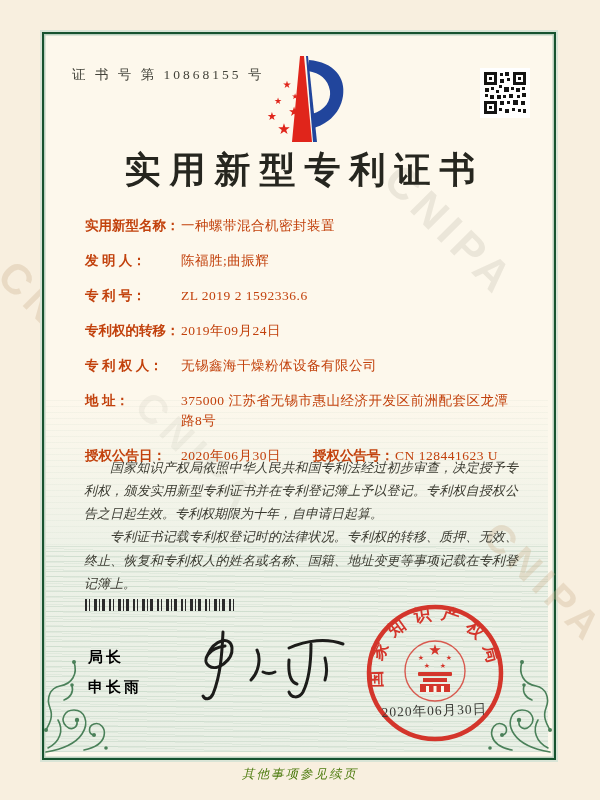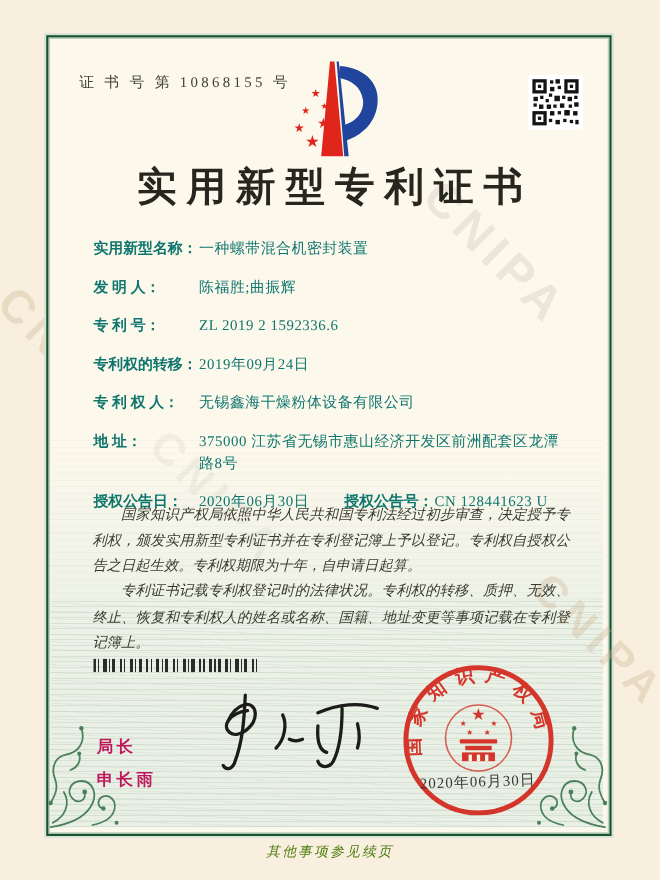--- a/index.html
+++ b/index.html
@@ -27,21 +27,21 @@
   .wm-5{left:540px;top:250px;transform:rotate(88deg);transform-origin:left top;font-size:40px;color:rgba(210,190,155,.30);}
   .wm-6{left:120px;top:430px;transform:rotate(45deg);font-size:40px;color:rgba(150,150,130,.10);}
 
   .cert-no{position:absolute;left:72px;top:66px;font-size:13.5px;letter-spacing:3px;color:#43433a;}
   .logo{position:absolute;left:250px;top:54px;}
   .qr{position:absolute;left:480px;top:68px;width:50px;height:50px;background:#fff;
       display:flex;align-items:center;justify-content:center;}
   .title{position:absolute;left:0;top:146px;width:100%;text-align:center;
          font-size:36px;font-weight:bold;letter-spacing:9px;text-indent:9px;color:#26261f;}
 
-  .fields{position:absolute;left:85px;top:216px;width:432px;font-size:13.5px;color:#0f766e;}
+  .fields{position:absolute;left:85px;top:216px;width:432px;font-size:13.5px;color:#c2410c;}
   .frow{display:flex;align-items:flex-start;margin-bottom:15.5px;line-height:1.45;}
   .flabel{flex:0 0 96px;text-align:justify;text-align-last:justify;font-weight:bold;white-space:nowrap;}
   .flabel:after{content:"";display:inline-block;width:100%;}
   .fvalue{flex:1;font-weight:normal;letter-spacing:.5px;}
   .frow-addr .fvalue{max-width:336px;}
   .frow-grant{position:relative;}
   .pair2{position:absolute;left:228px;top:0;display:flex;}
   .pair2 .flabel{flex:0 0 82px;}
 
   .paras{position:absolute;left:84px;top:456px;width:434px;font-size:13px;line-height:1.78;
@@ -50,21 +50,21 @@
 
   .barcode{position:absolute;left:85px;top:599px;width:153px;height:12px;
     background:repeating-linear-gradient(90deg,
       #2b2b2b 0 2px, transparent 2px 4px,
       #2b2b2b 4px 5px, transparent 5px 9px,
       #2b2b2b 9px 12px, transparent 12px 14px,
       #2b2b2b 14px 15px, transparent 15px 17px,
       #2b2b2b 17px 20px, transparent 20px 24px);}
 
   .signer{position:absolute;left:88px;top:642px;font-family:"Liberation Sans","DejaVu Sans",sans-serif;
-          font-size:15px;font-weight:bold;color:#be185d;letter-spacing:3px;line-height:2.0;margin-top:23px;}
+          font-size:15px;font-weight:bold;color:#000000;letter-spacing:3px;line-height:2.0;}
   .signature{position:absolute;left:185px;top:622px;}
   .seal{position:absolute;left:360px;top:598px;}
 
   .page-num{position:absolute;left:0;top:737px;width:100%;text-align:center;
             font-size:12px;color:#3a3a30;letter-spacing:1px;}
   .cont-note{position:absolute;left:0;top:766px;width:100%;text-align:center;
              font-size:12.5px;font-style:italic;color:#4d7c0f;letter-spacing:2px;}
 
   .corner{position:absolute;}
   .corner-bl{left:44px;top:660px;}

